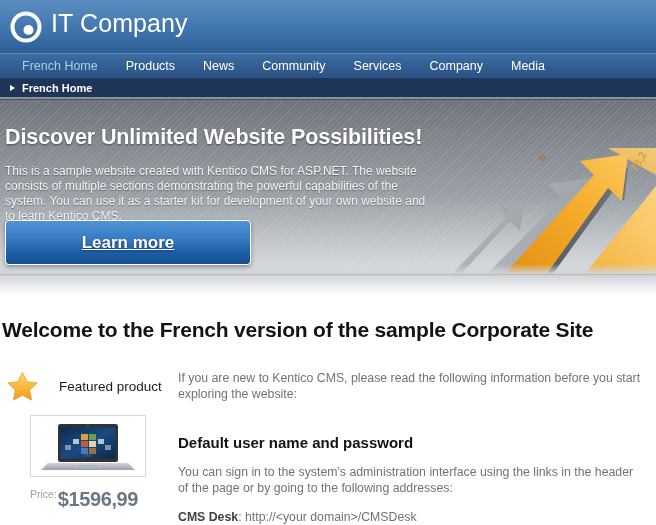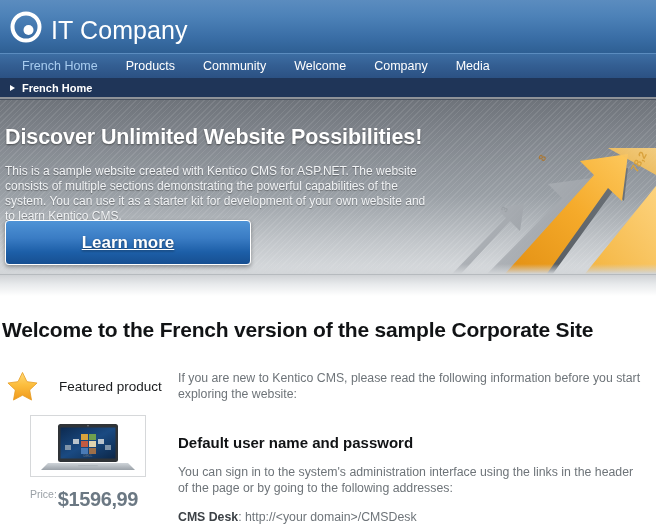--- a/index.html
+++ b/index.html
@@ -14,21 +14,21 @@
 
   
   .site-header {
     position: relative;
     height: 53px;
     background: linear-gradient(to bottom, #5b8cbf 0%, #4d82b8 30%, #3a6ea6 70%, #2e5f93 100%);
     display: flex;
     align-items: center;
     padding-left: 10px;
   }
-  .logo-block { display: flex; align-items: flex-end; gap: 9px; }
+  .logo-block { display: flex; align-items: flex-start; gap: 9px; }
   .logo-mark { width: 32px; height: 32px; display: block; }
   .logo-text {
     color: #ffffff;
     font-size: 25px;
     font-weight: 400;
     letter-spacing: 0.1px;
     line-height: 1;
     white-space: nowrap;
   }
 
@@ -207,22 +207,23 @@
         <circle cx="18.5" cy="19" r="5" fill="#ffffff"></circle>
       </svg>
     </span>
     <span class="logo-text">IT Company</span>
   </div>
 </div>
 
 <div class="main-nav">
   <a class="nav-item active">French Home</a>
   <a class="nav-item">Products</a>
+  <a class="nav-item">News</a>
   <a class="nav-item">Community</a>
-  <a class="nav-item">Welcome</a>
+  <a class="nav-item">Services</a>
   <a class="nav-item">Company</a>
   <a class="nav-item">Media</a>
 </div>
 
 <div class="breadcrumb-bar">
   <span class="bc-arrow"></span>
   <span class="bc-label">French Home</span>
 </div>
 
 <div class="hero">

